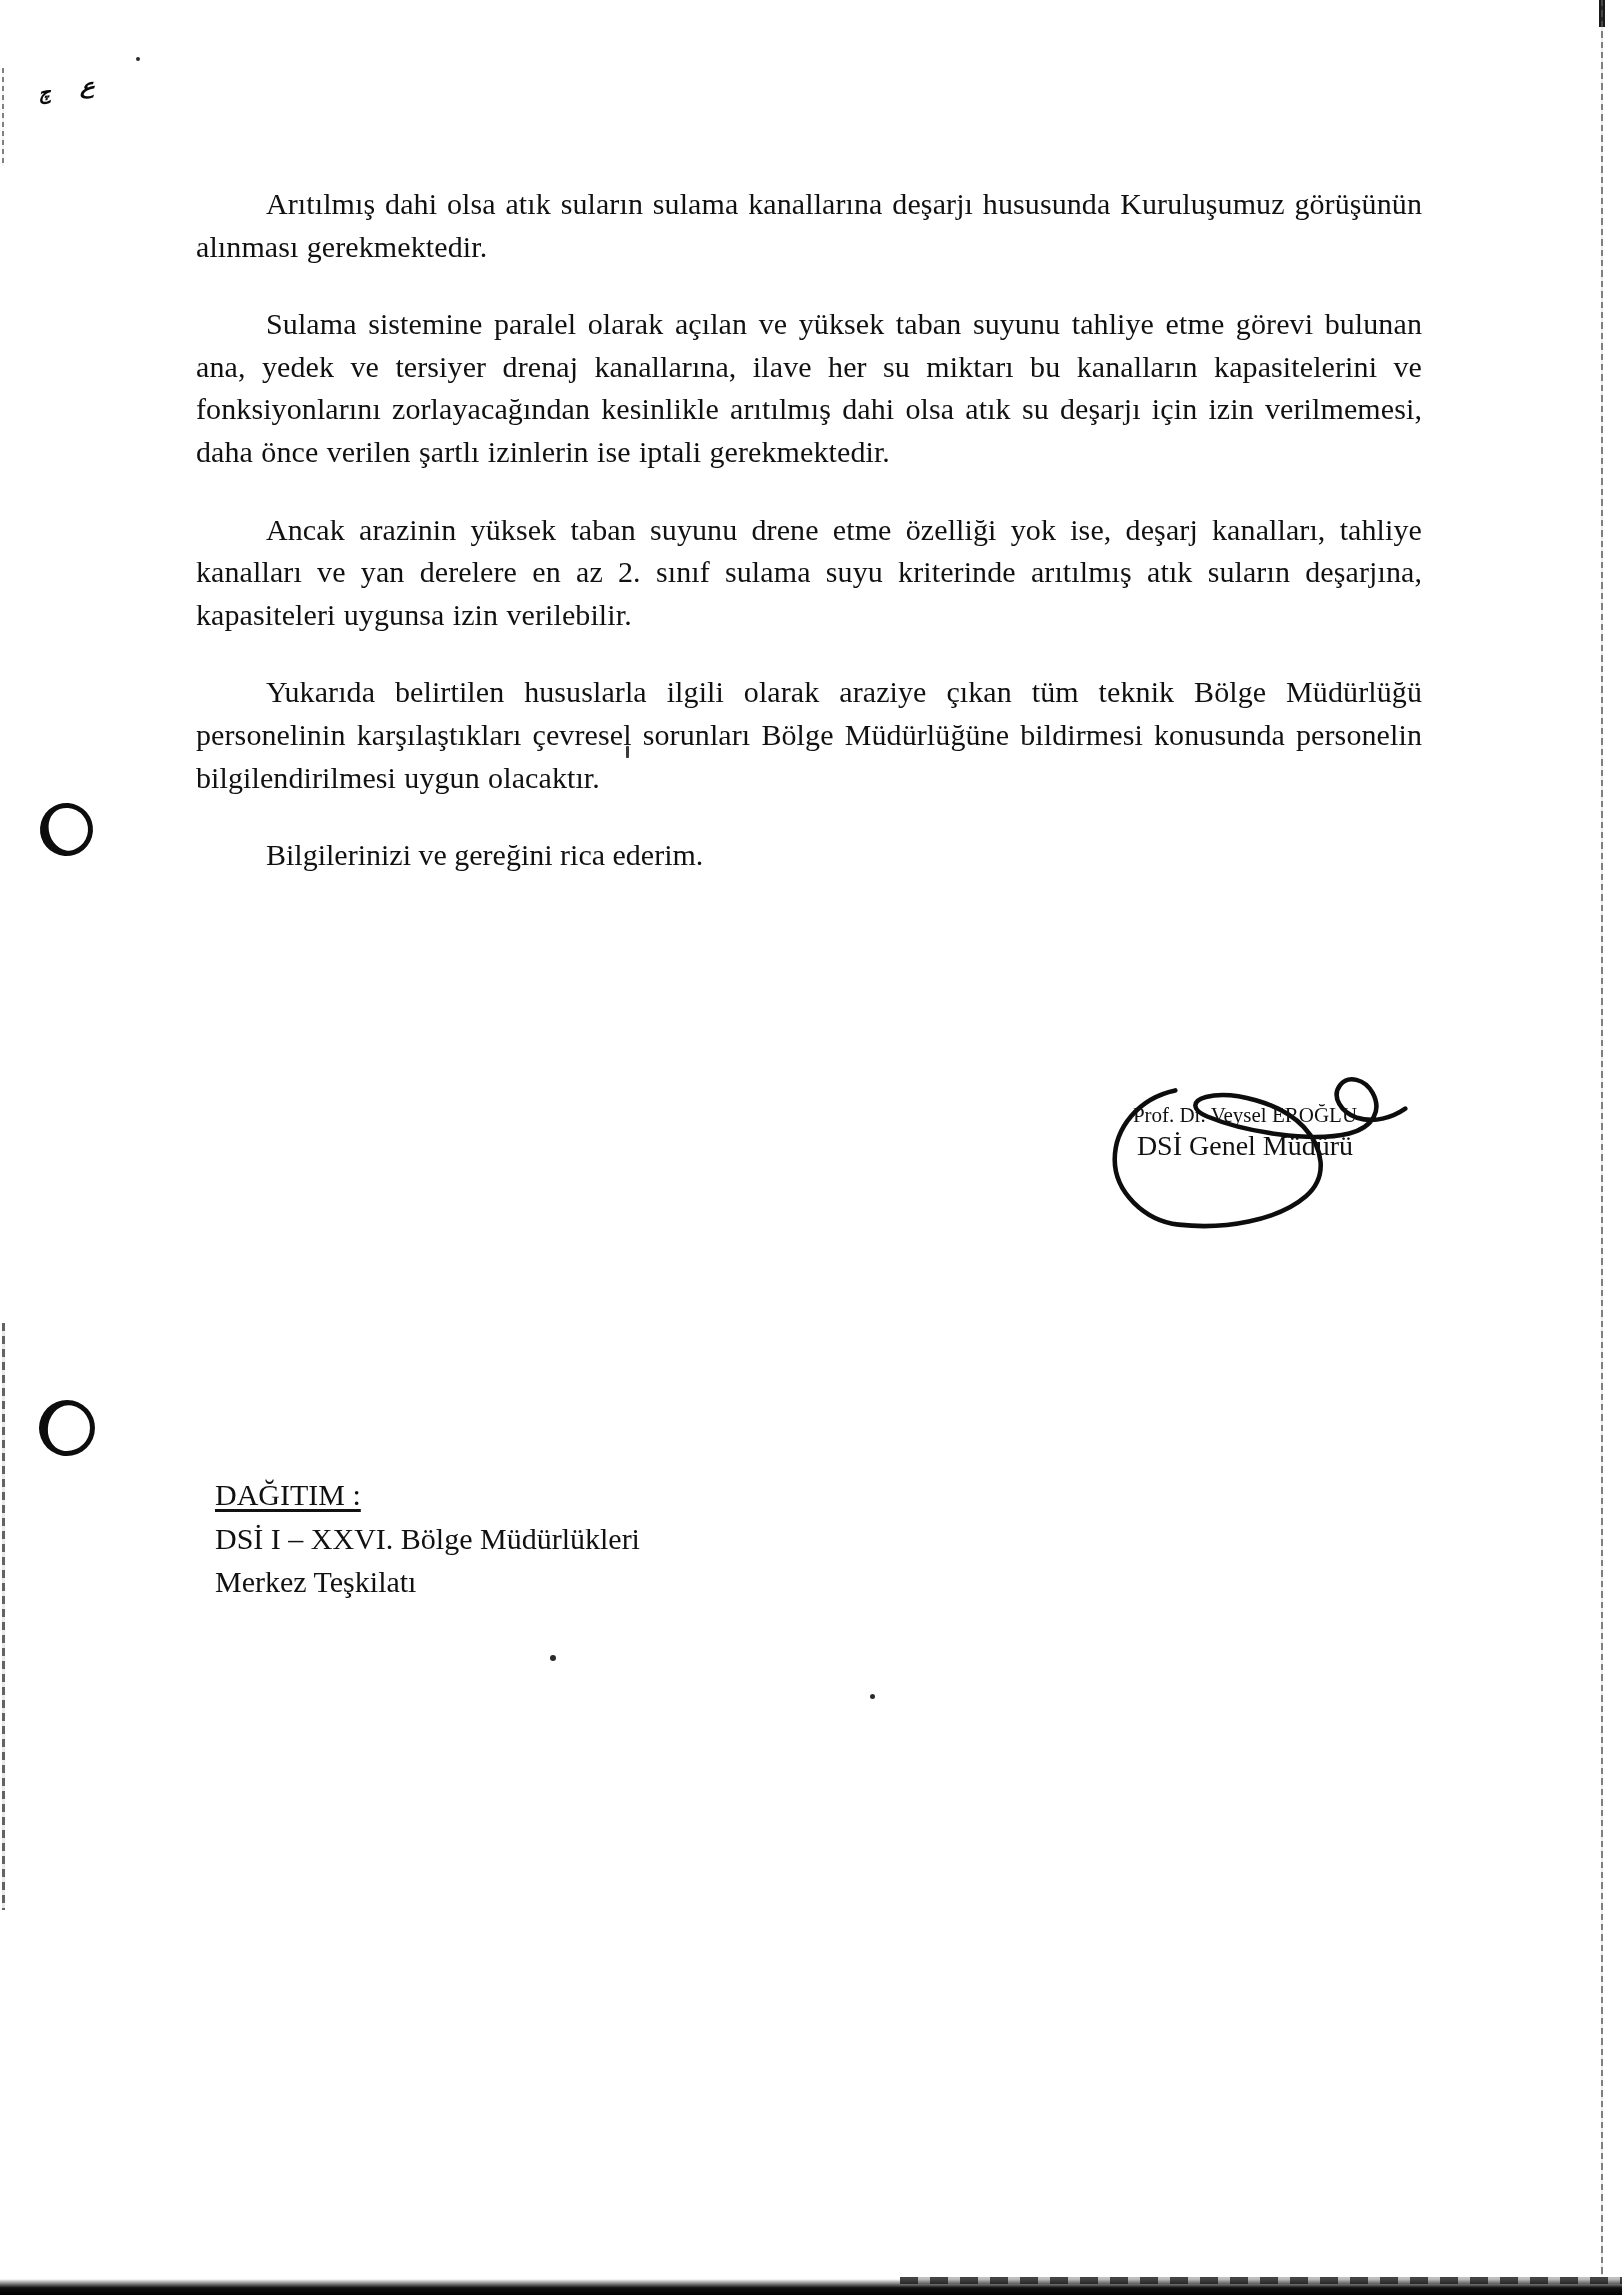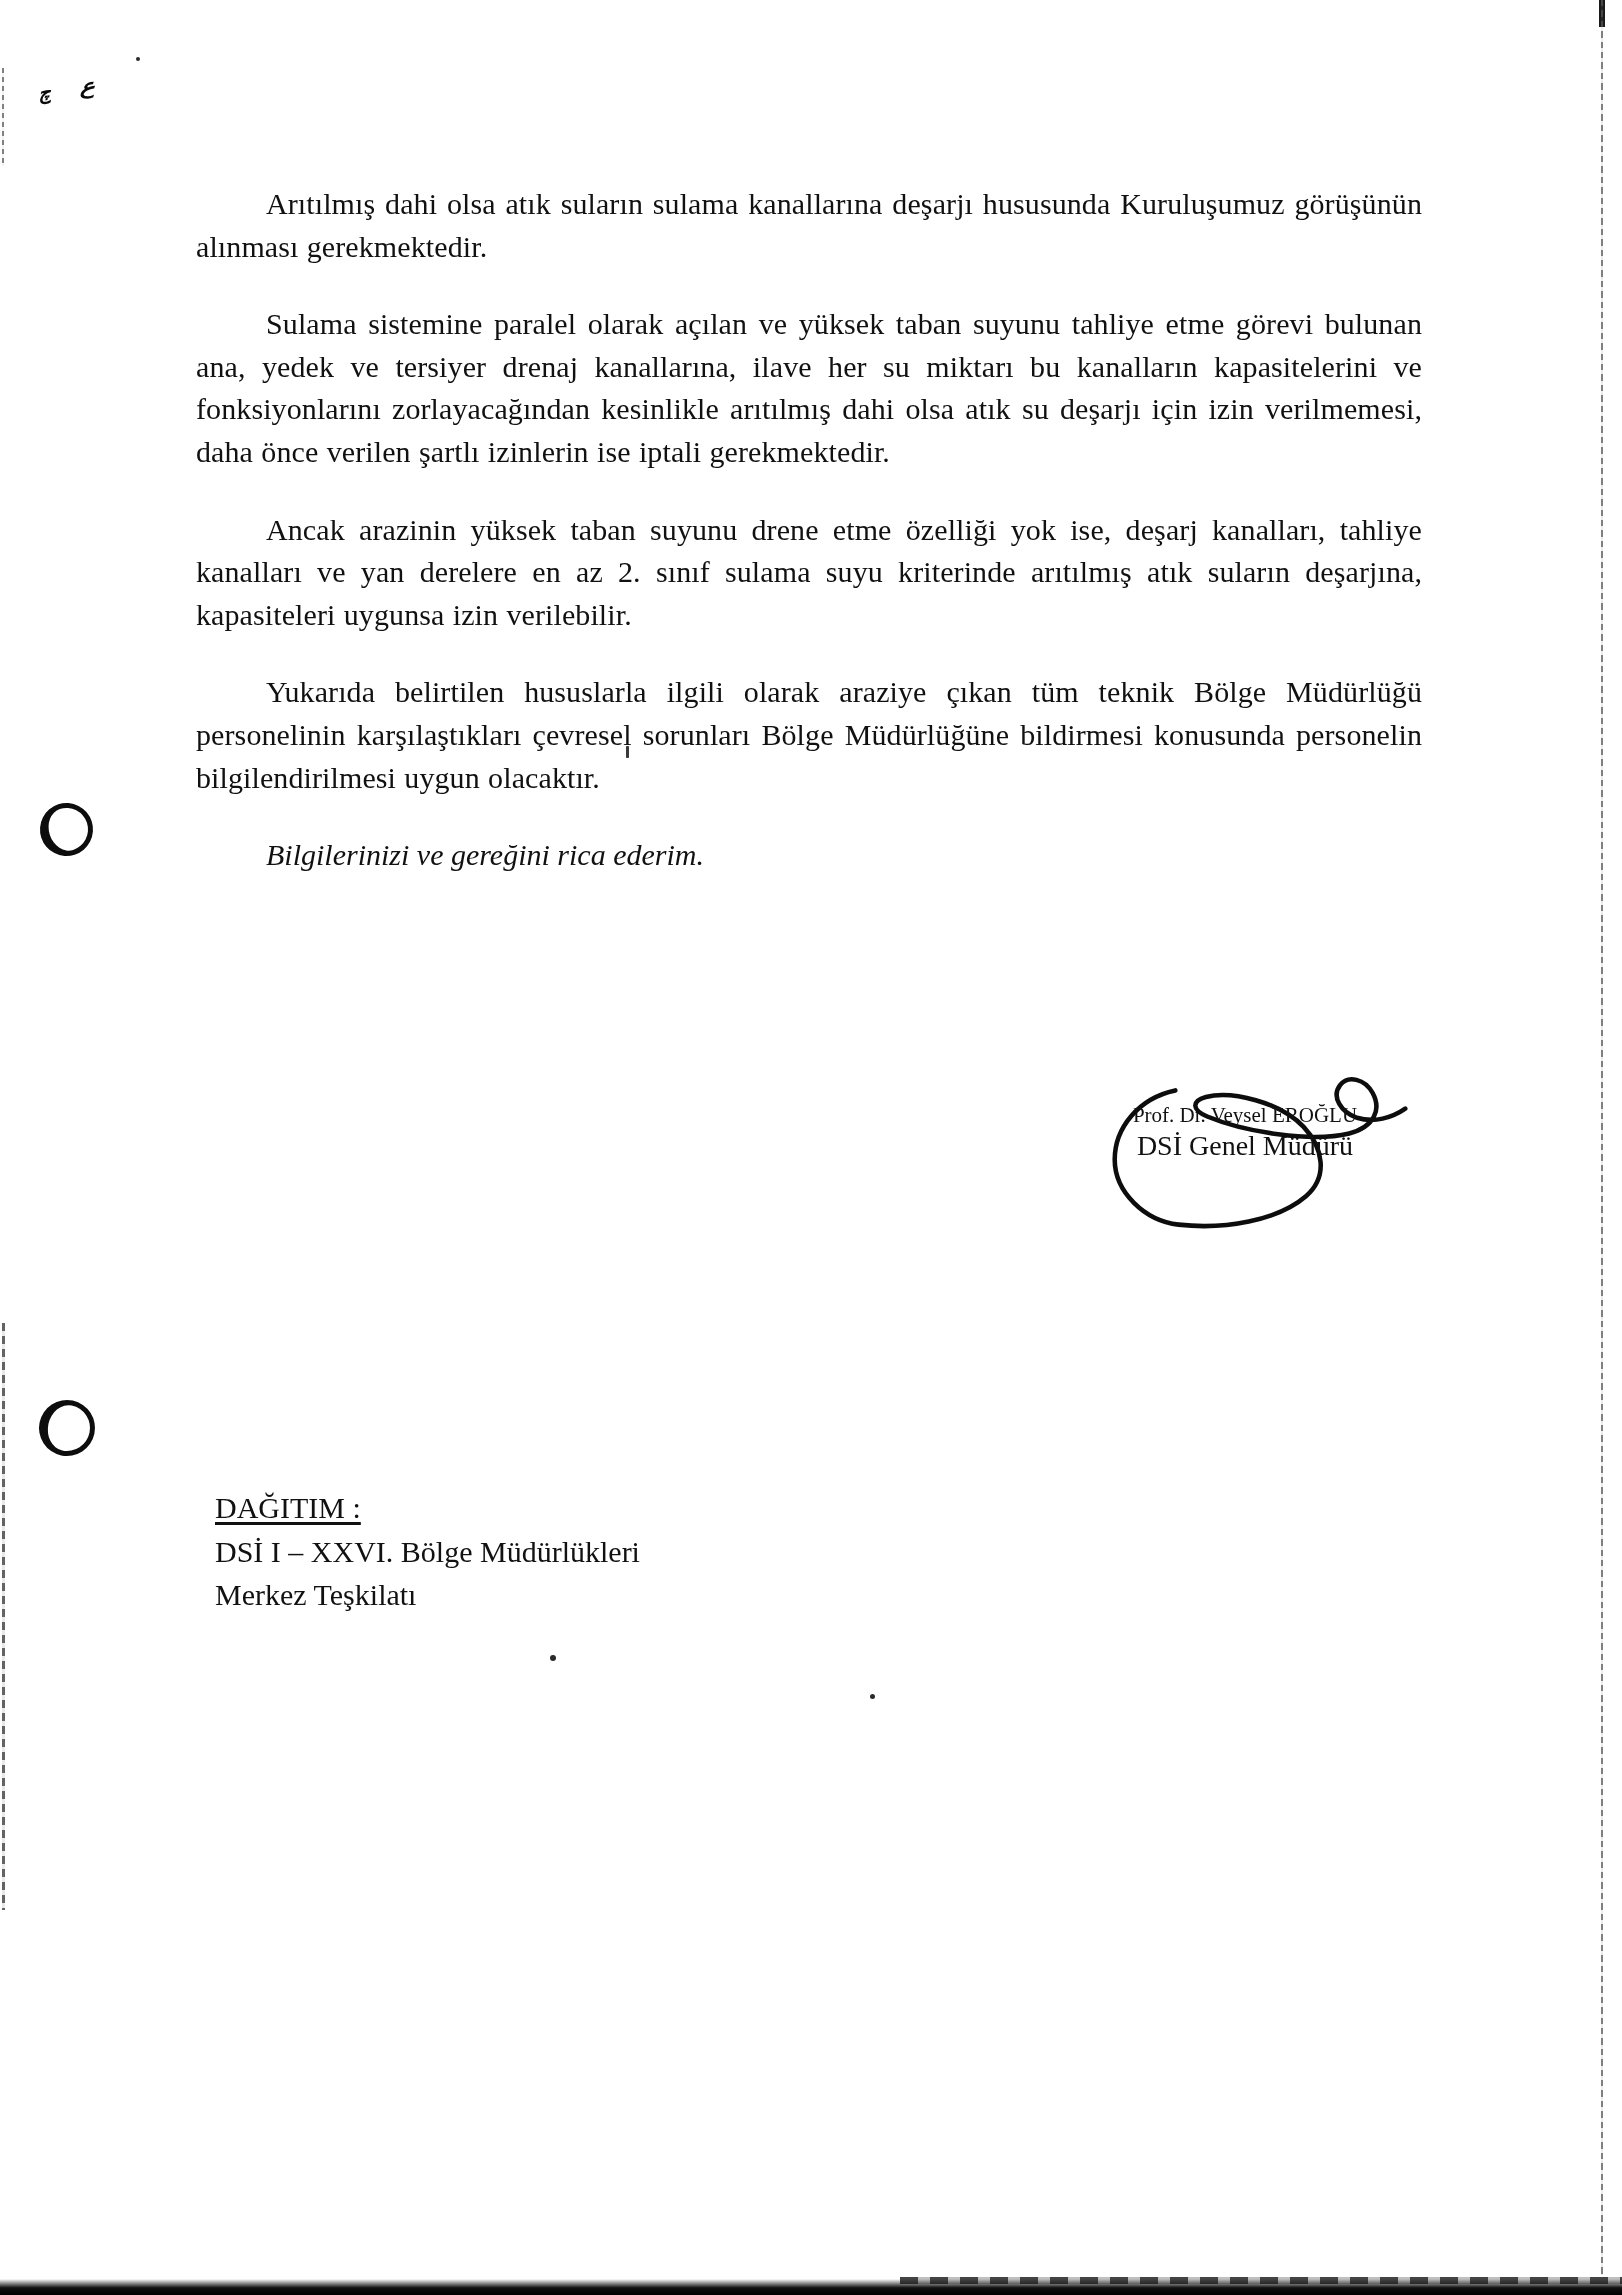--- a/index.html
+++ b/index.html
@@ -138,21 +138,20 @@
     letter-spacing: 0.1px;
     word-spacing: 0.7px;
   }
   p.para.tight { }
   p.closing {
     margin: 0;
     text-indent: 70px;
     font-size: 30px;
     line-height: 1.42;
     text-align: left;
-    font-style: italic;
   }
 
   
   .sig-block {
     position: absolute;
     left: 1004px;
     top: 1102px;
     width: 482px;
     text-align: center;
   }
@@ -181,21 +180,20 @@
     left: 215px;
     top: 1473px;
     width: 782px;
   }
   .dist-heading {
     font-size: 30px;
     line-height: 1.45;
     text-decoration: underline;
     text-underline-offset: 3.9px;
     display: inline-block;
-    margin-top: 13px;
   }
   .dist-line {
     font-size: 30px;
     line-height: 1.45;
   }
 
   
   .speck {
     position: absolute;
     background: #2a2a2a;

